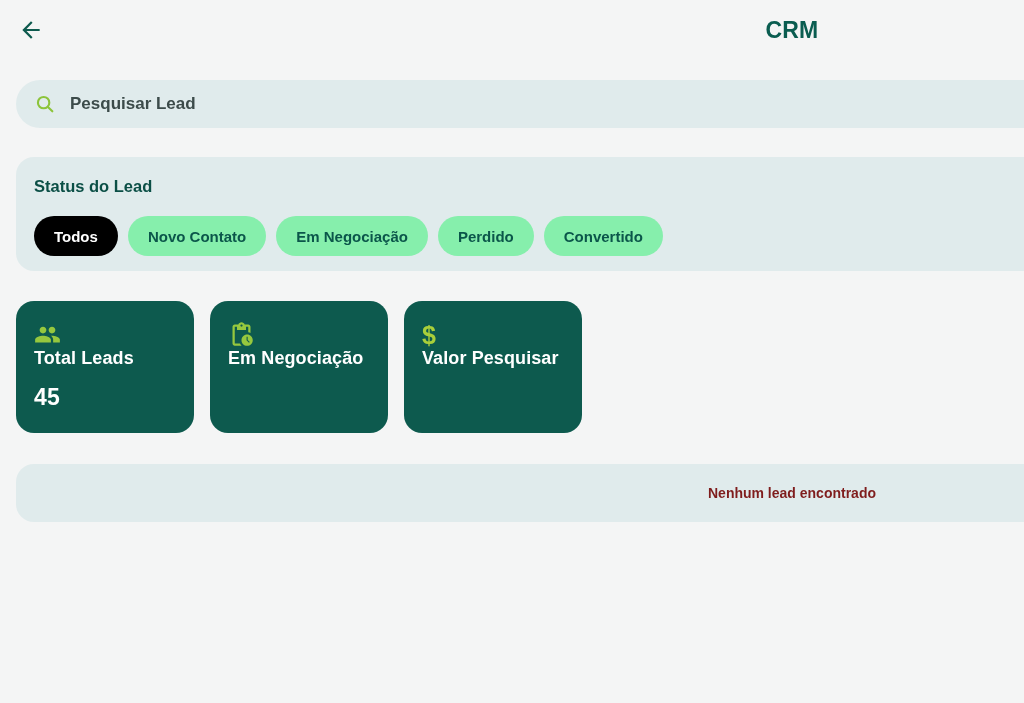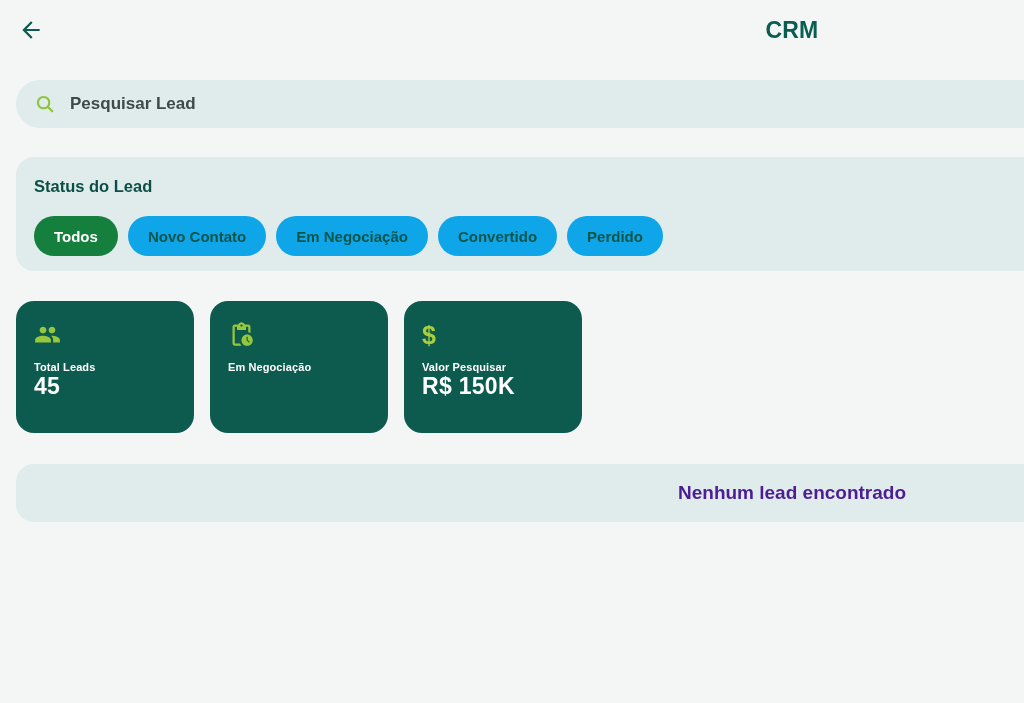--- a/index.html
+++ b/index.html
@@ -50,62 +50,62 @@
     padding: 20px 18px 15px;
   }
   .filter-title {
     font-size: 16.5px; font-weight: bold; color: #0b4f46;
   }
   .pill-row { display: flex; gap: 10px; margin-top: 20px; }
   .pill {
     height: 40px;
     border: none;
     border-radius: 20px;
-    background: #0ea5e9;
+    background: #86efac;
     color: #0b564a;
     font-size: 15px; font-weight: bold;
     font-family: "Liberation Sans", "DejaVu Sans", sans-serif;
     padding: 0 20px;
     display: flex; align-items: center; justify-content: center;
     cursor: pointer;
     white-space: nowrap;
   }
-  .pill--selected { background: #15803d; color: #ffffff; }
+  .pill--selected { background: #000000; color: #ffffff; }
 
   
   .stats-row { margin: 30px 16px 0; display: flex; gap: 16px; }
   .stat-card {
     width: 178px; height: 132px;
     background: #0d5a4e;
     border-radius: 18px;
     padding: 20px 18px;
     color: #ffffff;
   }
   .stat-icon { height: 27px; display: flex; align-items: center; }
-  .stat-label { margin-top: 13px; font-size: 11px; font-weight: bold; letter-spacing: 0.1px; }
-  .stat-value { margin-top: 0; font-size: 23px; font-weight: bold; letter-spacing: 0.3px; }
+  .stat-label { margin-top: 0; font-size: 18px; font-weight: bold; letter-spacing: 0.1px; }
+  .stat-value { margin-top: 15px; font-size: 23px; font-weight: bold; letter-spacing: 0.3px; }
 
   .check-circle {
     width: 26px; height: 26px; border-radius: 50%;
     background: #96c83e;
     display: flex; align-items: center; justify-content: center;
   }
   .dollar-glyph {
     font-size: 25px; font-weight: 600; color: #a9cf3a; line-height: 26px;
   }
 
   
   .empty-bar {
     margin: 31px 16px 0;
     height: 58px;
     background: #e0ebec;
     border-radius: 18px;
     display: flex; align-items: center; justify-content: center;
   }
-  .empty-text { font-size: 19px; font-weight: bold; color: #4c1d95; }
+  .empty-text { font-size: 14px; font-weight: bold; color: #7f1d1d; }
 </style>
 </head>
 <body>
 
 <div class="app">
 
   <div class="header">
     <button class="back-btn">
       <span>
         <svg width="26" height="26" viewBox="0 0 24 24">
@@ -125,22 +125,22 @@
     </span>
     <input class="search-input" type="text" placeholder="Pesquisar Lead" style="">
   </div>
 
   <div class="filter-card">
     <div class="filter-title">Status do Lead</div>
     <div class="pill-row">
       <button class="pill pill--selected">Todos</button>
       <button class="pill">Novo Contato</button>
       <button class="pill">Em Negociação</button>
+      <button class="pill">Perdido</button>
       <button class="pill">Convertido</button>
-      <button class="pill">Perdido</button>
     </div>
   </div>
 
   <div class="stats-row">
 
     <div class="stat-card">
       <div class="stat-icon">
         <svg width="27" height="27" viewBox="0 0 24 24">
           <path fill="#96c83e" d="M16 11c1.66 0 2.99-1.34 2.99-3S17.66 5 16 5c-1.66 0-3 1.34-3 3s1.34 3 3 3zm-8 0c1.66 0 2.99-1.34 2.99-3S9.66 5 8 5C6.34 5 5 6.34 5 8s1.34 3 3 3zm0 2c-2.33 0-7 1.17-7 3.5V19h14v-2.5c0-2.33-4.67-3.5-7-3.5zm8 0c-.29 0-.62.02-.97.05 1.16.84 1.97 1.97 1.97 3.45V19h6v-2.5c0-2.33-4.67-3.5-7-3.5z"></path>
         </svg>
@@ -157,21 +157,20 @@
       </div>
       <div class="stat-label">Em Negociação</div>
     </div>
 
 
     <div class="stat-card">
       <div class="stat-icon">
         <span class="dollar-glyph">$</span>
       </div>
       <div class="stat-label">Valor Pesquisar</div>
-      <div class="stat-value">R$ 150K</div>
     </div>
 
   </div>
 
   <div class="empty-bar">
     <div class="empty-text">Nenhum lead encontrado</div>
   </div>
 
 </div>
 

